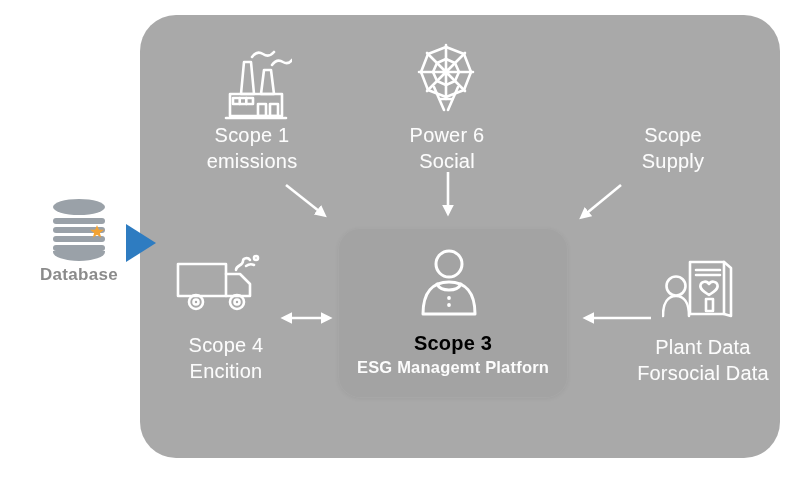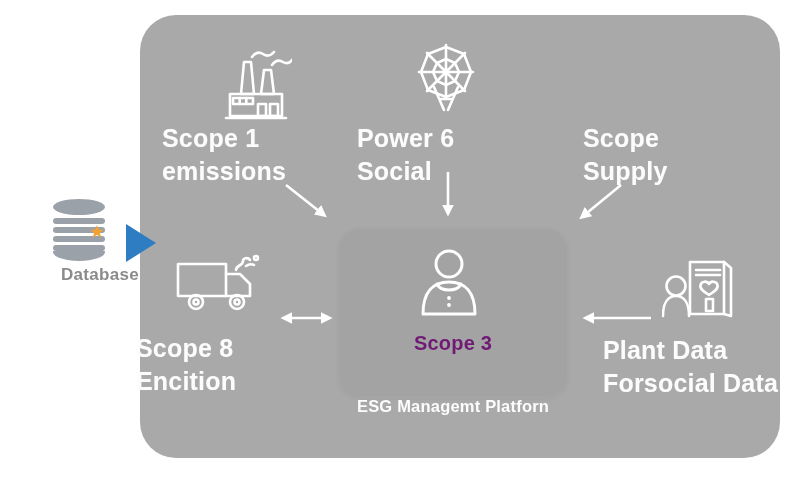--- a/index.html
+++ b/index.html
@@ -12,35 +12,35 @@
   .panel{
     position:absolute;left:140px;top:15px;width:640px;height:443px;
     background:#a9a9a9;border-radius:36px;
   }
   .center-box{
     position:absolute;left:338px;top:228px;width:230px;height:170px;
     background:#a3a3a3;border-radius:22px;
     box-shadow:inset 0 0 0 1px rgba(255,255,255,0.05), 0 1px 4px rgba(0,0,0,0.05);
   }
   .node-label{
-    position:absolute;text-align:left;color:#fcfcfc;font-weight:700;
-    font-size:25px;line-height:1.32;letter-spacing:.2px;
+    position:absolute;text-align:center;color:#fcfcfc;font-weight:400;
+    font-size:20px;line-height:1.32;letter-spacing:.2px;
     text-shadow:0 0 1px rgba(255,255,255,.25);
   }
   .node-label .l2{display:block;}
   .center-title{
     position:absolute;left:0;top:104px;width:100%;text-align:center;
-    color:#701a75;font-weight:700;font-size:20px;letter-spacing:.2px;
+    color:#000000;font-weight:700;font-size:20px;letter-spacing:.2px;
   }
   .center-sub{
     position:absolute;left:0;top:130px;width:100%;text-align:center;
-    color:#fcfcfc;font-weight:700;font-size:16.5px;letter-spacing:.2px;margin-top:39px;
+    color:#fcfcfc;font-weight:700;font-size:16.5px;letter-spacing:.2px;
   }
   .db-label{
-    position:absolute;left:19px;top:265px;width:120px;text-align:right;
+    position:absolute;left:19px;top:265px;width:120px;text-align:center;
     color:#8b8b8b;font-weight:600;font-size:17px;letter-spacing:.3px;
   }
   .icon{position:absolute;display:block;}
   .outline{stroke:#ffffff;fill:none;stroke-width:2.6;stroke-linecap:round;stroke-linejoin:round;}
   .outline-thick{stroke:#ffffff;fill:none;stroke-width:3;stroke-linecap:round;stroke-linejoin:round;}
   .blue-arrow{
     position:absolute;left:126px;top:224px;width:0;height:0;
     border-top:19px solid transparent;border-bottom:19px solid transparent;
     border-left:30px solid #2e7cc1;
   }
@@ -112,21 +112,21 @@
       <circle cx="22" cy="48" r="7"></circle>
       <circle cx="22" cy="48" r="2.5"></circle>
       <circle cx="63" cy="48" r="7"></circle>
       <circle cx="63" cy="48" r="2.5"></circle>
       <path d="M62,16 c0,-5 7,-4 7,-9 c0,-3 5,-4 7,-1"></path>
       <path d="M72,12 q4,-3 8,-1"></path>
       <circle cx="82" cy="4" r="2"></circle>
     </g>
   </svg>
   <div class="node-label" style="left:136px;top:332px;width:180px;">
-    <span>Scope 8</span>
+    <span>Scope 4</span>
     <span class="l2">Encition</span>
   </div>
 
   <div class="center-box">
     <svg class="icon" style="left:79px;top:20px;" width="64" height="72" viewBox="0 0 64 72">
       <g class="outline-thick">
         <circle cx="32" cy="16" r="13"></circle>
         <path d="M6,66 C6,44 16,34 32,34 C48,34 58,44 58,66 L6,66 Z"></path>
         <path d="M20,36 C24,44 40,44 44,36"></path>
       </g>

